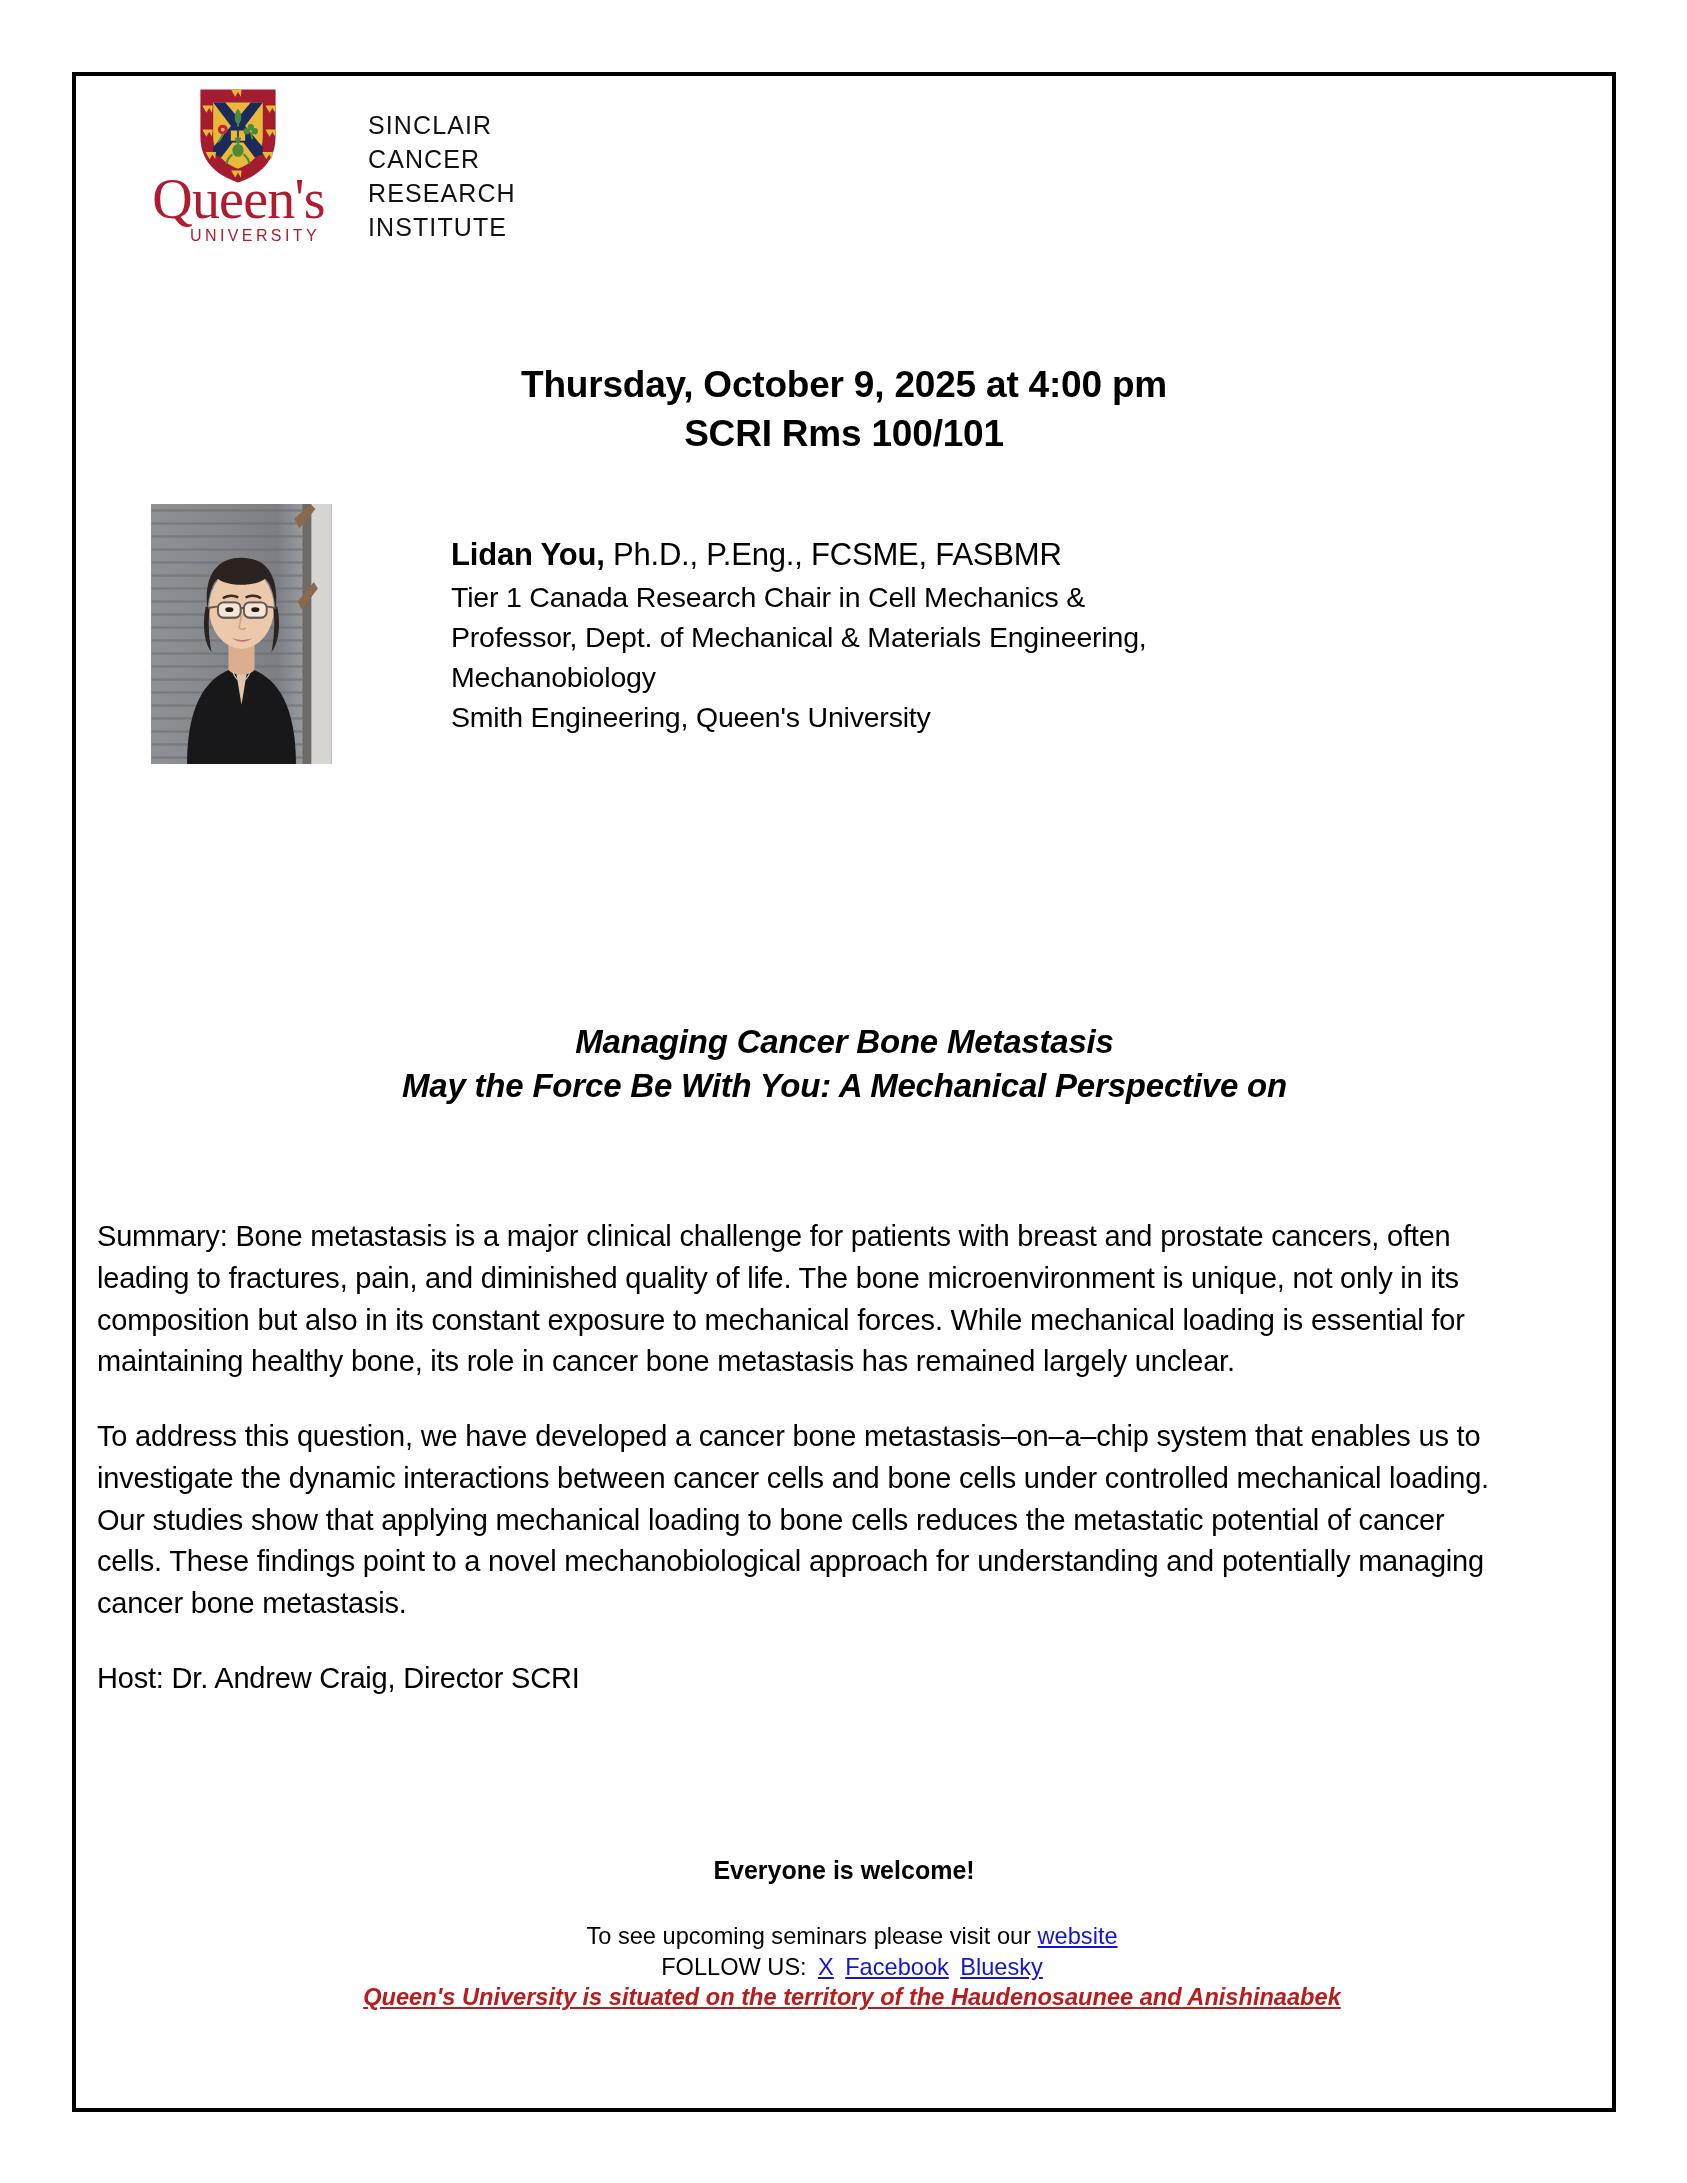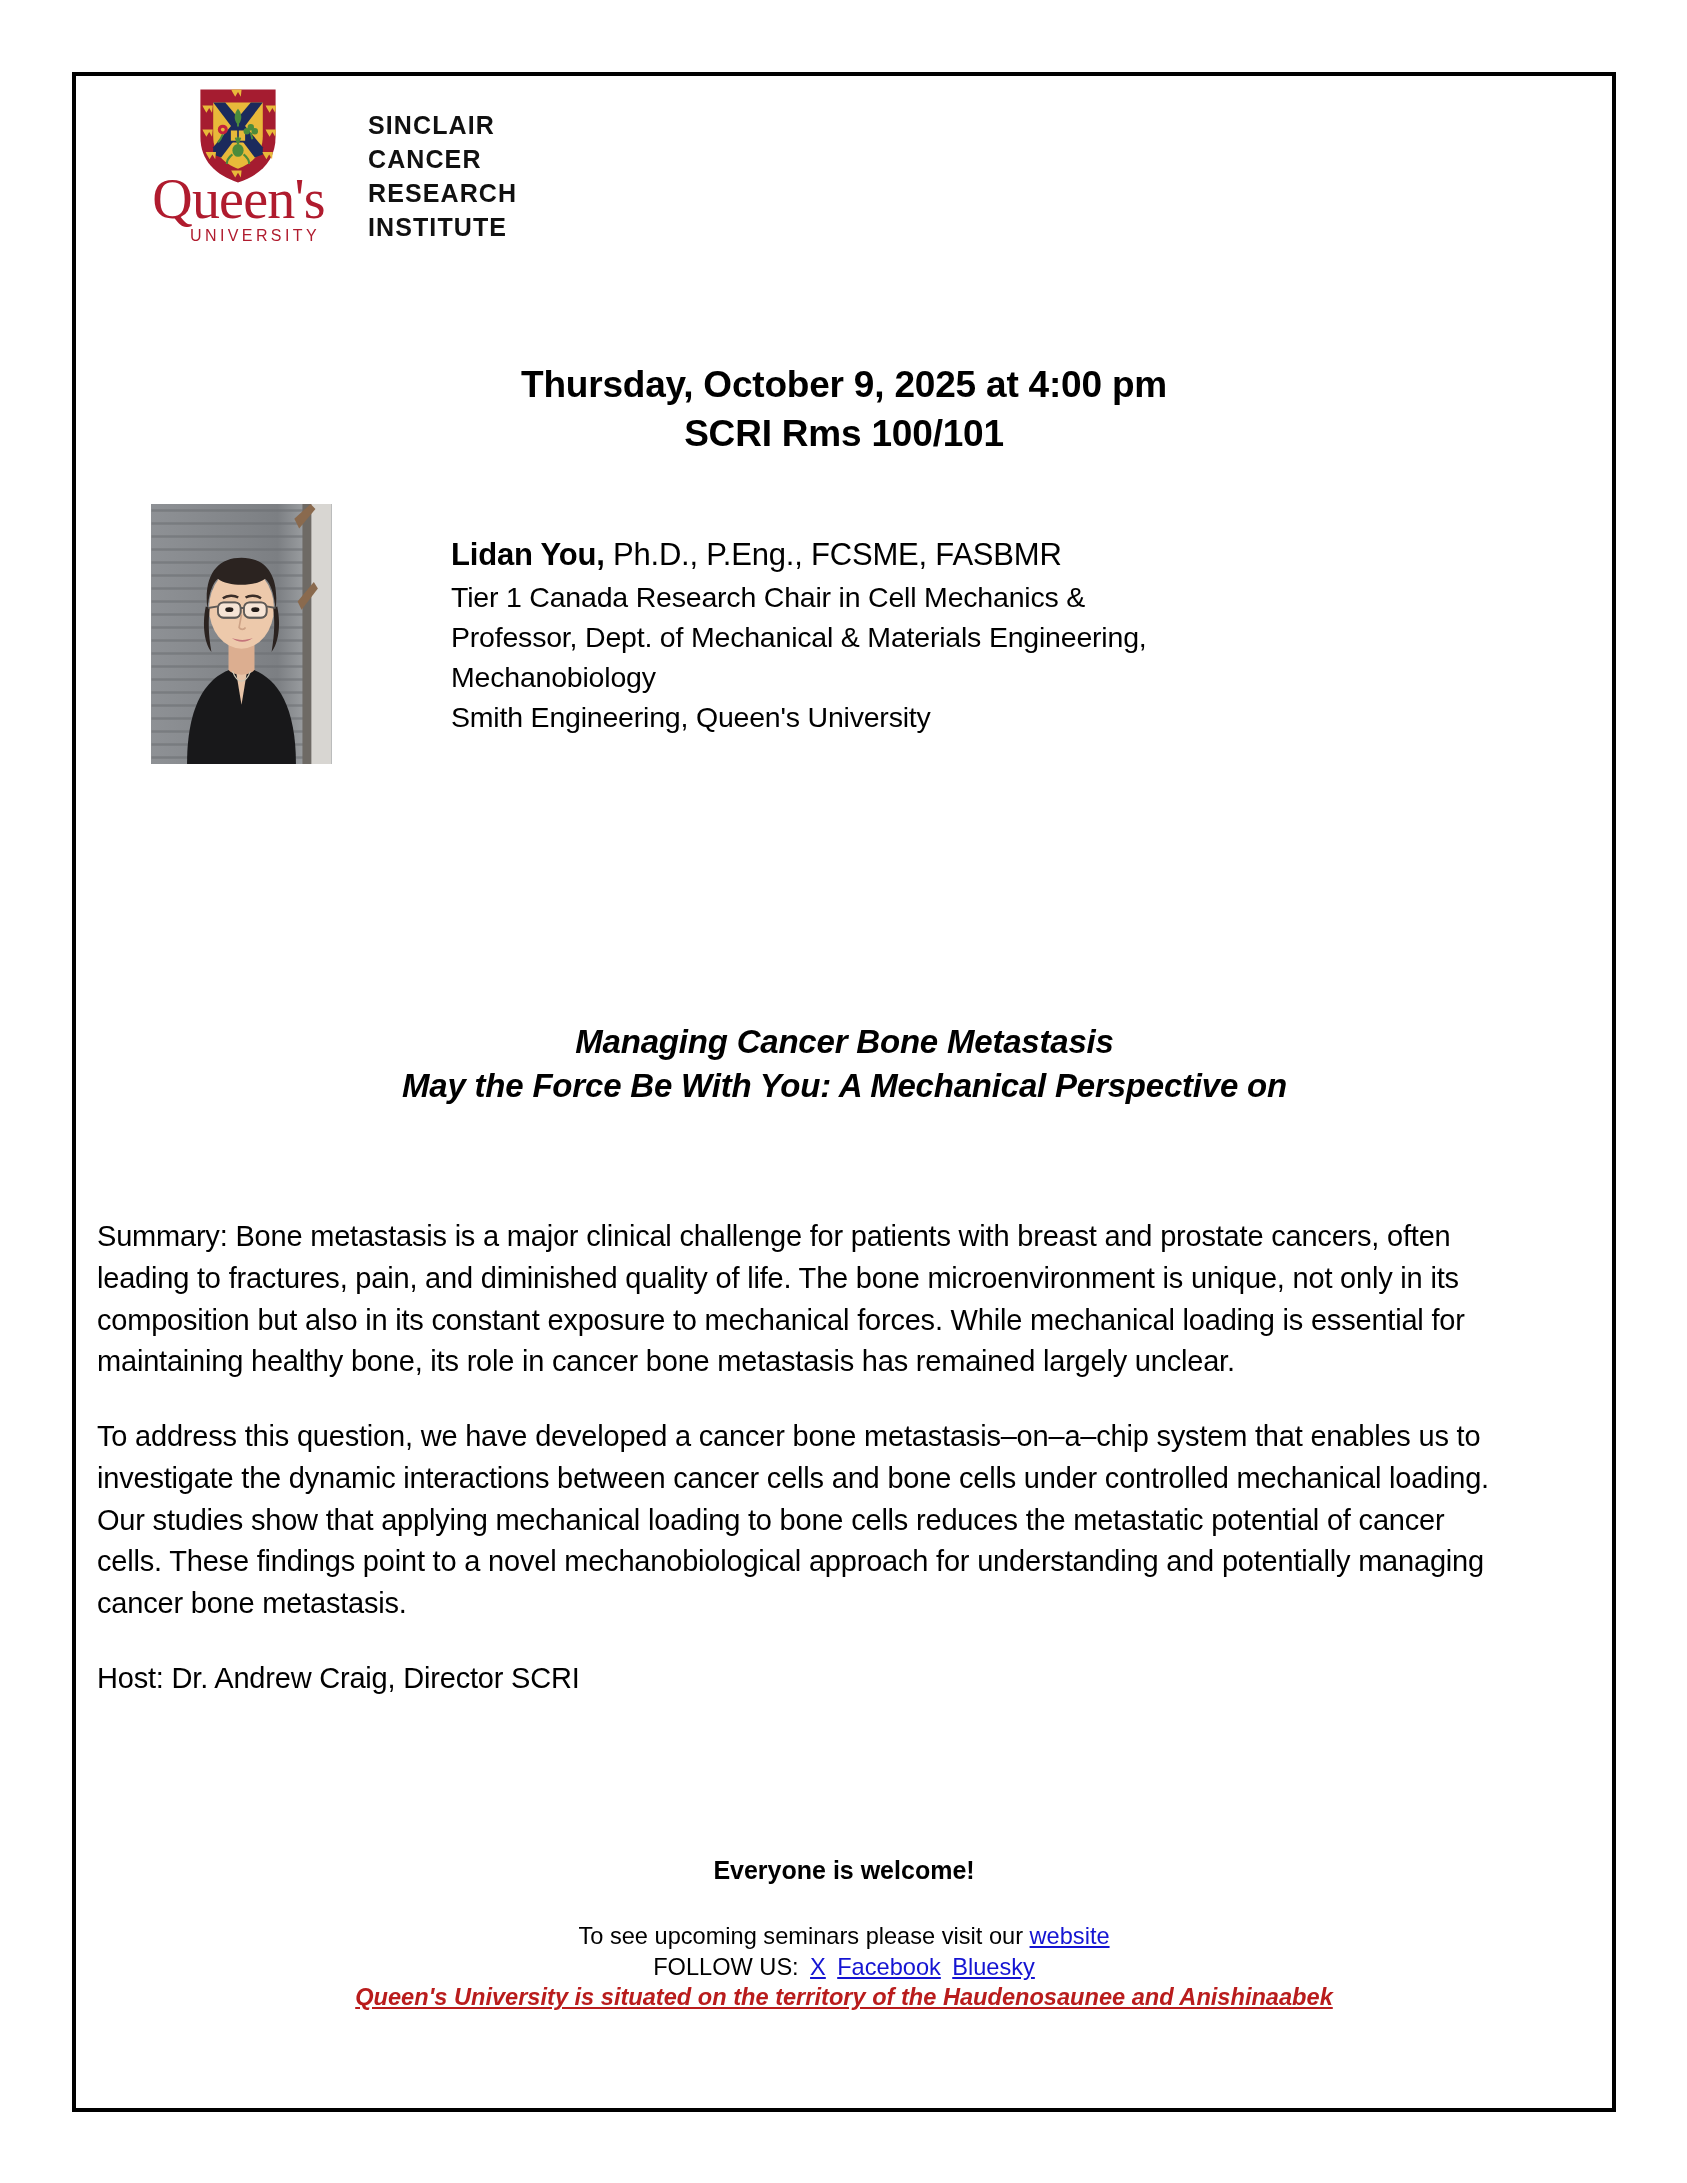--- a/index.html
+++ b/index.html
@@ -87,21 +87,21 @@
     font-weight: 400;
     margin-top: 2.4px;
     padding-left: 33px;
     text-align: center;
   }
 
   .scri-wordmark {
     margin-left: 42px;
     margin-top: 21px;
     font-family: "Liberation Sans", sans-serif;
-    font-weight: bold;
+    font-weight: normal;
     font-size: 25px;
     line-height: 1.36;
     letter-spacing: 1.1px;
     color: #111111;
   }
   .scri-wordmark div { white-space: nowrap; }
 
   .series-info {
     position: absolute;
     right: 80px;
@@ -188,21 +188,21 @@
     left: 0;
     top: 1780px;
     width: 100%;
     text-align: center;
     font-weight: bold;
     font-size: 25px;
   }
 
   .footer-links {
     position: absolute;
-    left: 0;
+    left: 8px;
     top: 1845px;
     width: 100%;
     text-align: center;
     font-size: 23.6px;
     line-height: 1.30;
   }
   .footer-links .row { white-space: nowrap; }
   .lnk {
     color: #1414D2;
     text-decoration: underline;

